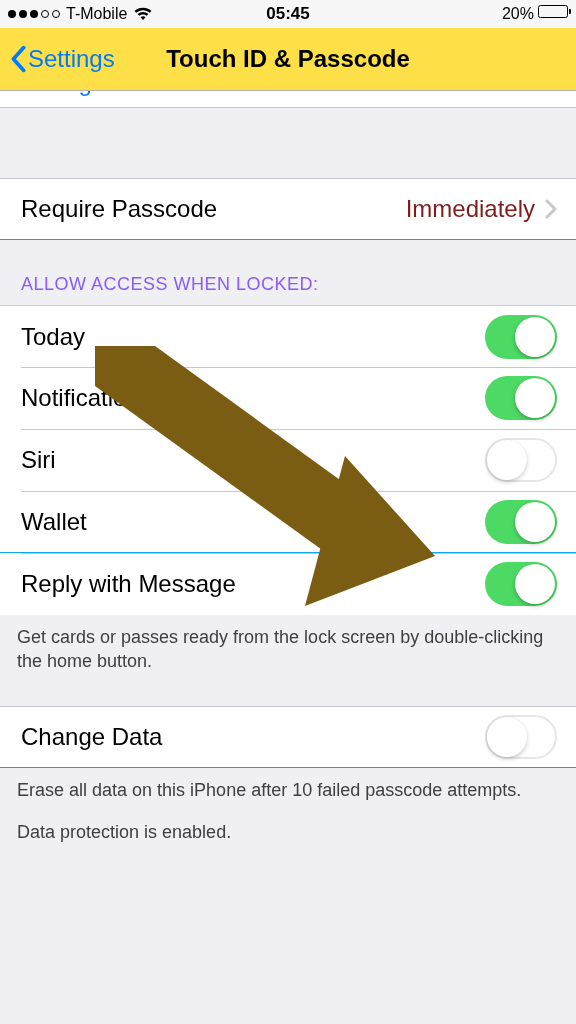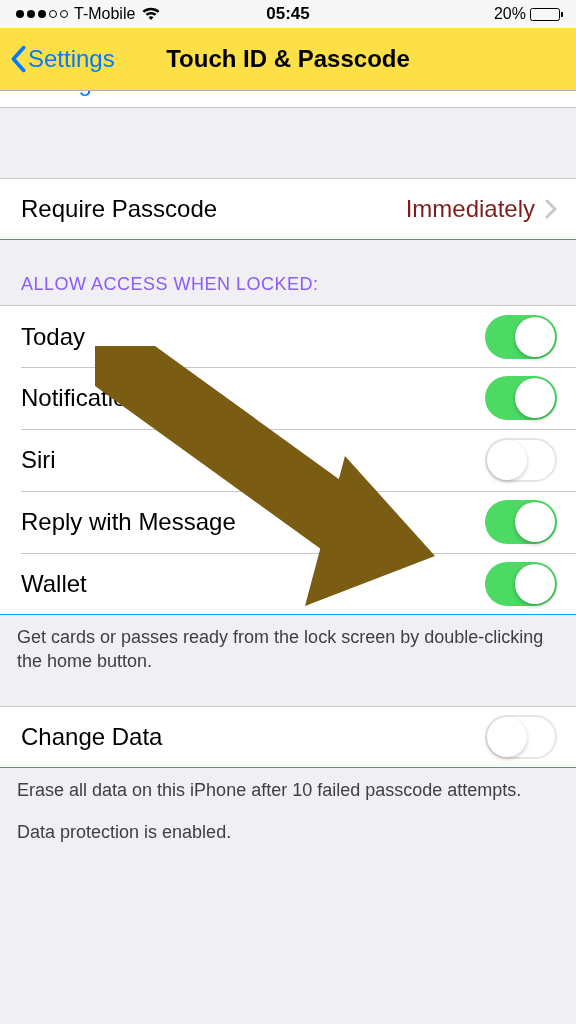--- a/index.html
+++ b/index.html
@@ -9,32 +9,32 @@
       font-family: -apple-system, "Helvetica Neue", Helvetica, Arial, sans-serif;
       background: #efeff4;
       overflow: hidden;
       position: relative;
     }
     .status-bar {
       height: 28px;
       display: flex;
       align-items: center;
       justify-content: space-between;
-      padding: 0 16px;
+      padding: 0 8px;
       font-size: 16px;
       background: #f7f7f8;
     }
     .status-left { display: flex; align-items: center; gap: 6px; }
     .signal-dots { display: flex; gap: 3px; align-items: center; }
     .dot { width: 8px; height: 8px; border-radius: 50%; background: #000; }
     .dot.empty { background: transparent; border: 1px solid #000; }
     .carrier { font-size: 16px; }
     .wifi-icon svg { display: block; }
     .status-center { font-weight: 600; font-size: 17px; position: absolute; left: 50%; transform: translateX(-50%); }
-    .status-right { display: flex; align-items: center; gap: 4px; }
+    .status-right { display: flex; align-items: flex-start; gap: 4px; }
     .battery-pct { font-size: 16px; }
     .battery { width: 30px; height: 13px; border: 1px solid #000; border-radius: 2.5px; position: relative; }
     .battery::after { content: ""; position: absolute; right: -4px; top: 3px; width: 2px; height: 5px; background: #000; border-radius: 0 1px 1px 0; }
     .battery-fill { height: 100%; background: #ffcc00; border-radius: 1px 0 0 1px; }
 
     .nav-bar {
       height: 63px;
       background: #fde047;
       border-bottom: 1px solid #b2b2b2;
       display: flex;
@@ -191,28 +191,28 @@
     <span class="toggle on">
         <span class="knob"></span>
       </span>
   </div>
   <div class="row row-inset-top">
     <span>Siri</span>
     <span class="toggle off">
         <span class="knob"></span>
       </span>
   </div>
+  <div class="row row-inset-top sep-bottom">
+    <span>Wallet</span>
+    <span class="toggle on">
+        <span class="knob"></span>
+      </span>
+  </div>
   <div class="row row-inset-top">
     <span>Reply with Message</span>
-    <span class="toggle on">
-        <span class="knob"></span>
-      </span>
-  </div>
-  <div class="row row-inset-top sep-bottom">
-    <span>Wallet</span>
     <span class="toggle on">
         <span class="knob"></span>
       </span>
   </div>
 
   <div class="section-footer">Get cards or passes ready from the lock screen by double-clicking the home button.</div>
 
   <div style="height:20px"></div>
 
   <div class="row sep sep-bottom">

